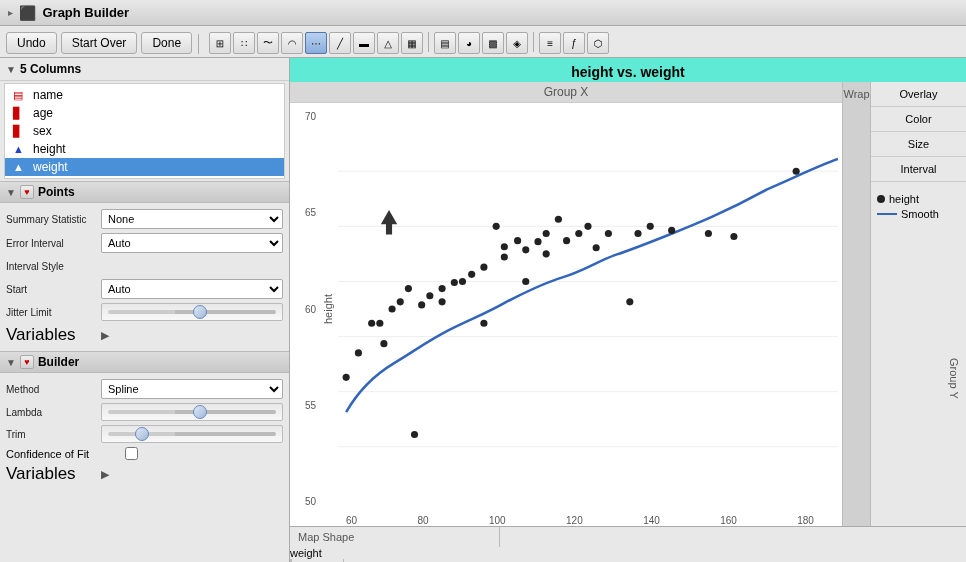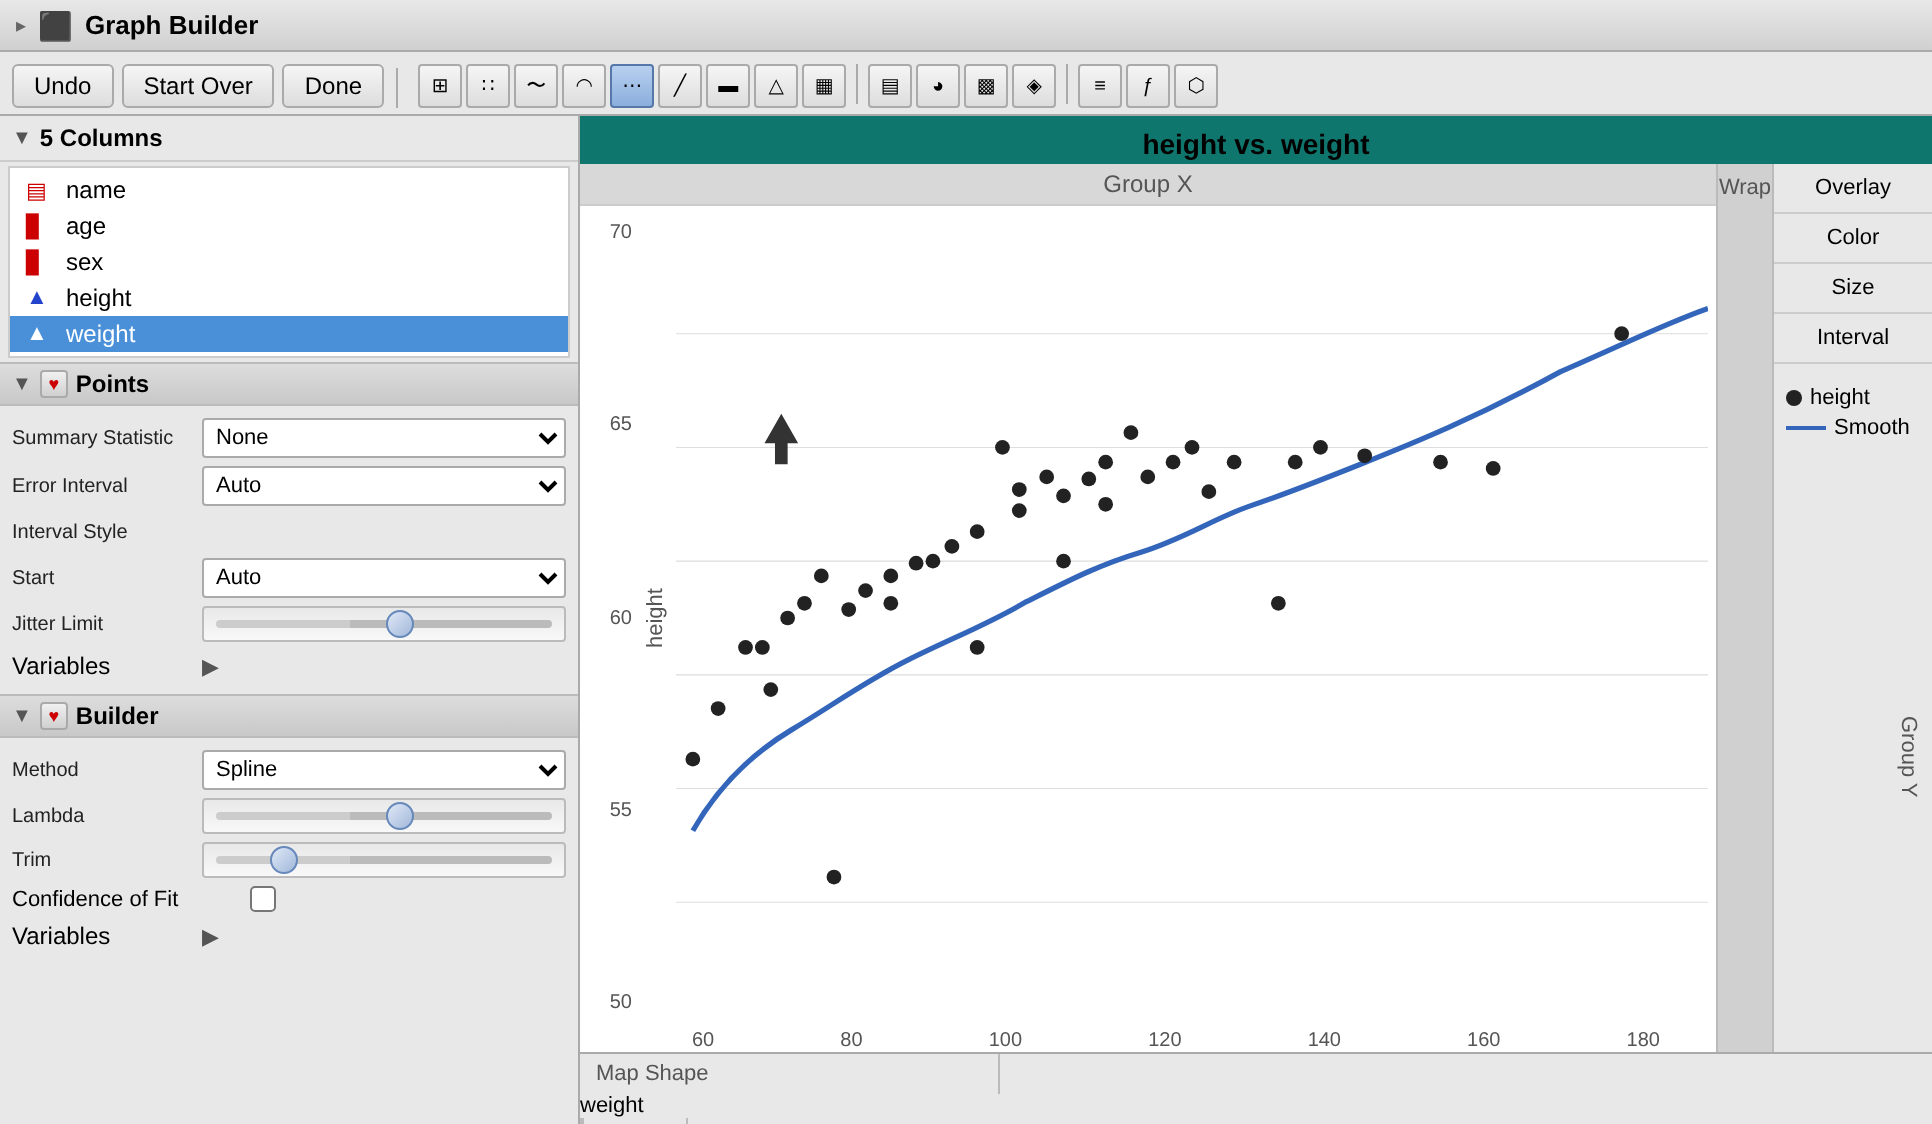--- a/index.html
+++ b/index.html
@@ -190,21 +190,21 @@
     .slider-thumb-lambda {
       left: 55%;
     }
 
     .variables-row {
       display: flex;
       align-items: center;
       padding: 2px 6px;
       min-height: 20px;
     }
-    .variables-label { width: 95px; font-size: 12px; }
+    .variables-label { width: 95px; font-size: 17px; }
     .variables-arrow { font-size: 11px; color: #555; }
 
     .checkbox-row {
       display: flex;
       align-items: center;
       padding: 2px 6px;
       gap: 24px;
     }
     .checkbox-label { width: 95px; font-size: 11px; }
     input[type=checkbox] { margin: 0; }
@@ -221,21 +221,21 @@
       flex: 1;
       display: flex;
       flex-direction: column;
     }
 
     .chart-title {
       text-align: center;
       font-size: 14px;
       font-weight: bold;
       padding: 6px 0 2px 0;
-      background: #0f766e;
+      background: #5eead4;
     }
 
     .chart-main-row {
       display: flex;
       flex: 1;
     }
 
     .chart-container {
       flex: 1;
       display: flex;
@@ -276,21 +276,21 @@
       padding: 8px 4px 8px 0;
     }
 
     svg.chart-svg {
       width: 100%;
       height: 100%;
     }
 
     
     .right-sidebar {
-      width: 80px;
+      width: 96px;
       background: #e8e8e8;
       border-left: 1px solid #bbb;
       display: flex;
       flex-direction: column;
     }
     .right-sidebar-btn {
       padding: 6px 4px;
       text-align: center;
       font-size: 11px;
       border-bottom: 1px solid #ccc;

